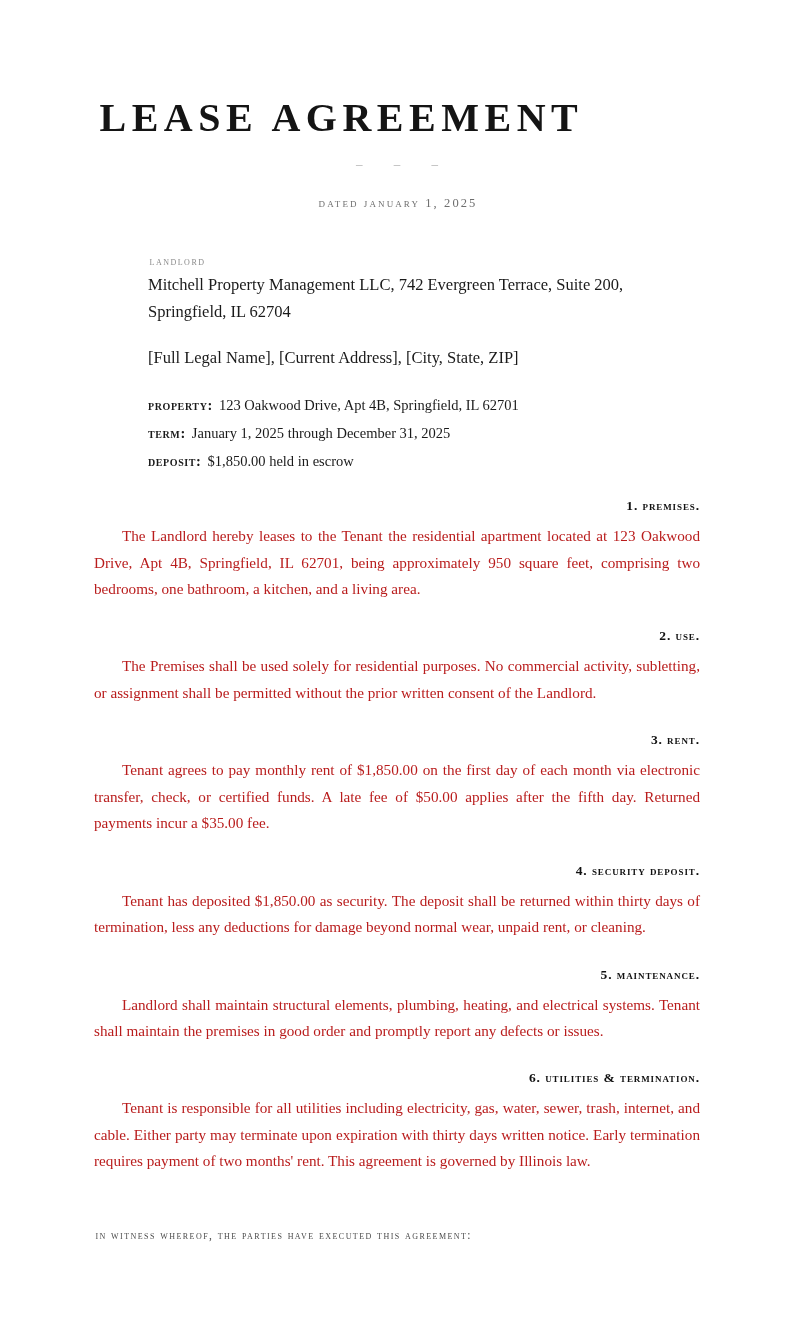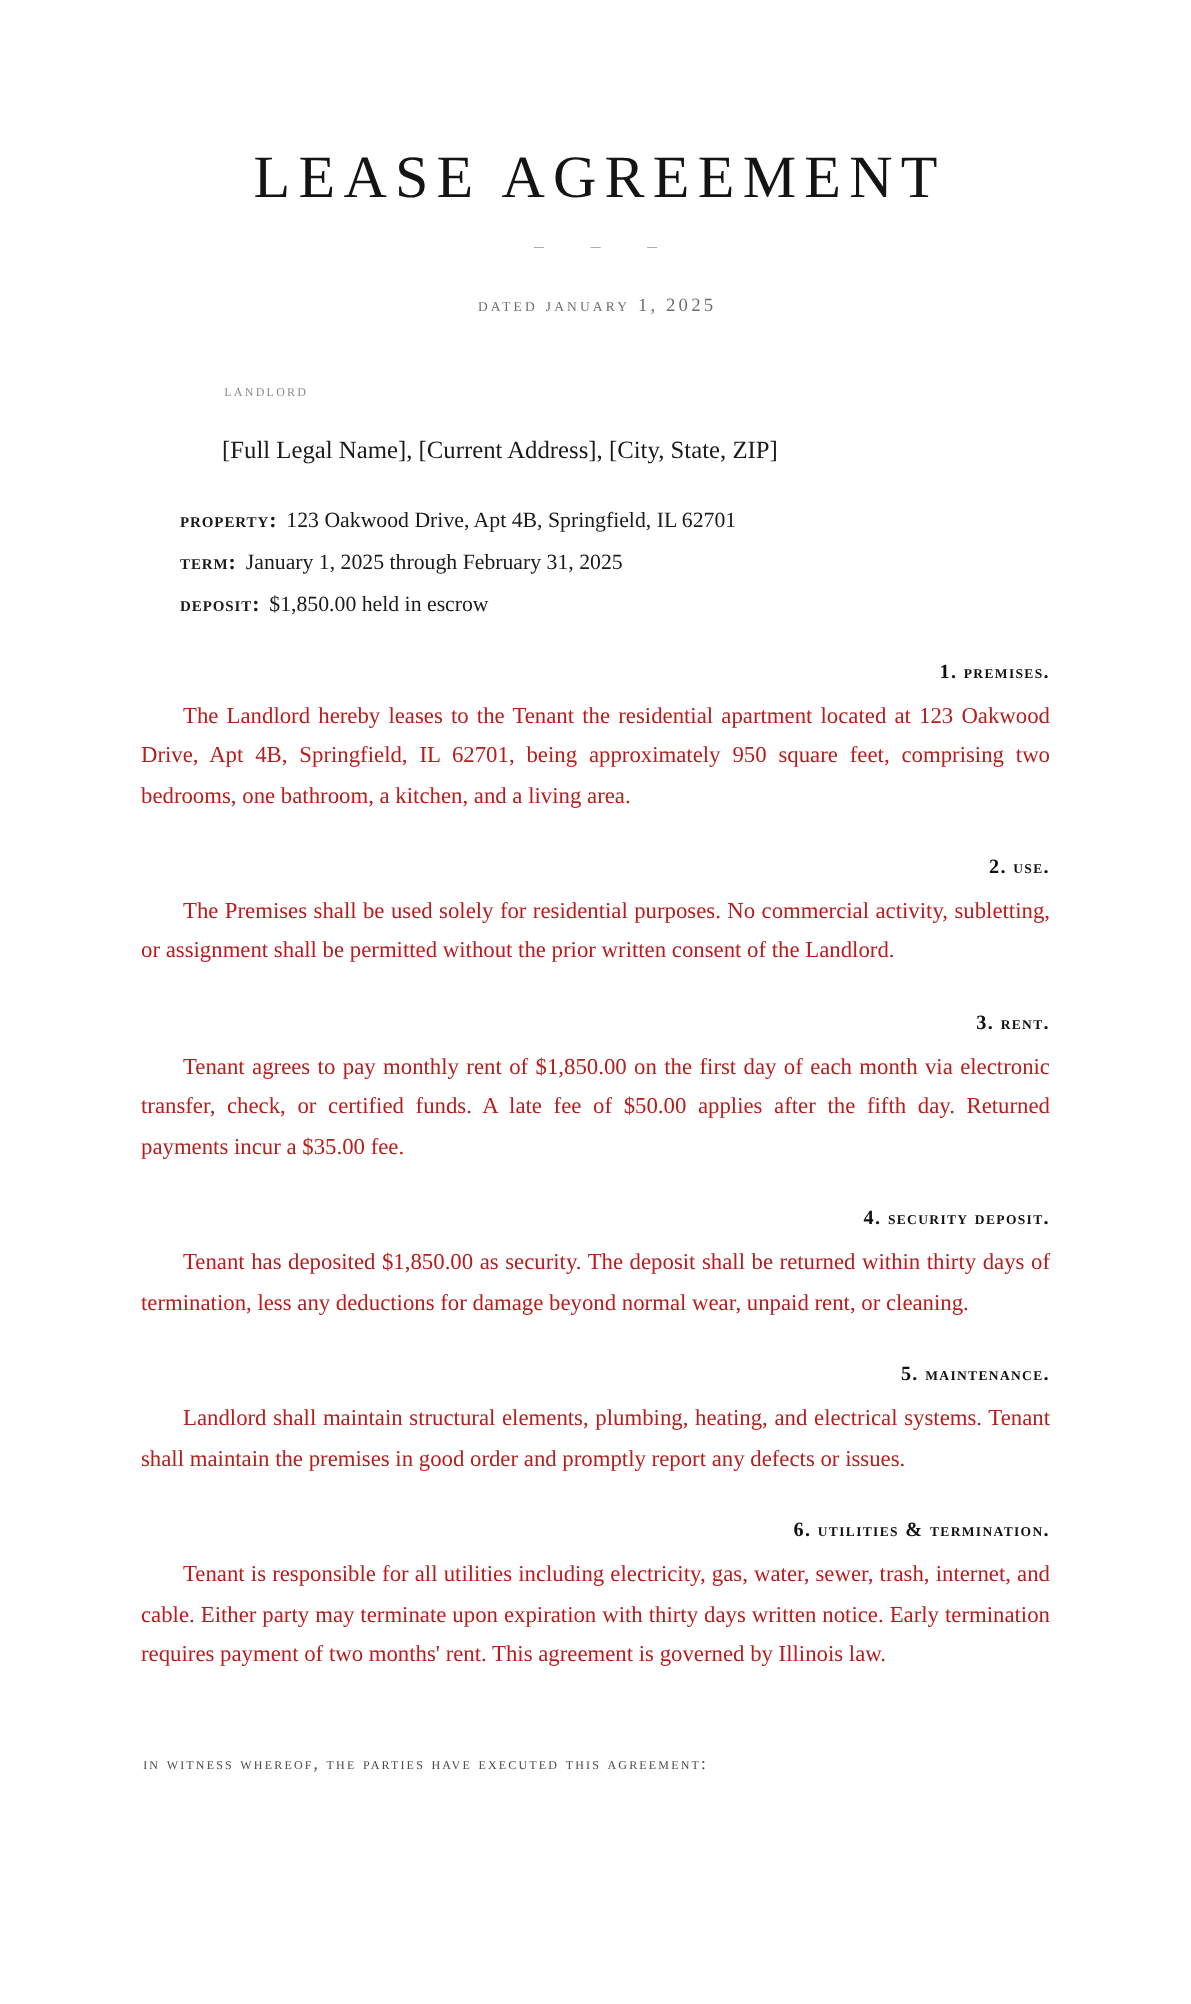--- a/index.html
+++ b/index.html
@@ -25,24 +25,23 @@
   .content {
     position: absolute;
     left: 94px;
     top: 0;
     width: 606px;
   }
 
   
   .title {
     margin-top: 96px;
-    text-align: center;
     font-size: 40px;
     line-height: 1.12;
-    font-weight: 400;
+    font-weight: 700;
     letter-spacing: 5.5px;
     color: #141414;
     text-indent: 5.5px;
   }
   .ornament {
     margin-top: 16px;
     text-align: center;
     color: #a8a8a8;
     font-size: 13px;
     letter-spacing: 14px;
@@ -77,21 +76,21 @@
     margin-bottom: 5px;
   }
   .party-value {
     font-size: 16.5px;
     line-height: 1.62;
     color: #1a1a1a;
   }
 
   
   .facts {
-    margin-left: 26px;
+    margin-left: 54px;
     margin-top: 22px;
     width: 552px;
   }
   .fact-row {
     font-size: 14.5px;
     line-height: 1.52;
     margin-bottom: 6px;
     color: #1a1a1a;
   }
   .fact-label {
@@ -146,32 +145,33 @@
 <div class="page">
   <div class="content">
 
     <div class="title">LEASE AGREEMENT</div>
     <div class="ornament">– – –</div>
     <div class="dated">Dated January 1, 2025</div>
 
     <div class="parties">
       <div class="party-block">
         <div class="party-label">Landlord</div>
+        <div class="party-value">Mitchell Property Management LLC, 742 Evergreen Terrace, Suite 200, Springfield, IL 62704</div>
       </div>
       <div class="party-block">
         <div class="party-value">[Full Legal Name], [Current Address], [City, State, ZIP]</div>
       </div>
     </div>
 
     <div class="facts">
       <div class="fact-row">
         <span class="fact-label">Property:</span><span class="fact-value">123 Oakwood Drive, Apt 4B, Springfield, IL 62701</span>
       </div>
       <div class="fact-row">
-        <span class="fact-label">Term:</span><span class="fact-value">January 1, 2025 through February 31, 2025</span>
+        <span class="fact-label">Term:</span><span class="fact-value">January 1, 2025 through December 31, 2025</span>
       </div>
       <div class="fact-row">
         <span class="fact-label">Deposit:</span><span class="fact-value">$1,850.00 held in escrow</span>
       </div>
     </div>
 
     <div class="section">
       <div class="sec-heading">
         <span class="num">1.</span>
         <span>Premises.</span>

